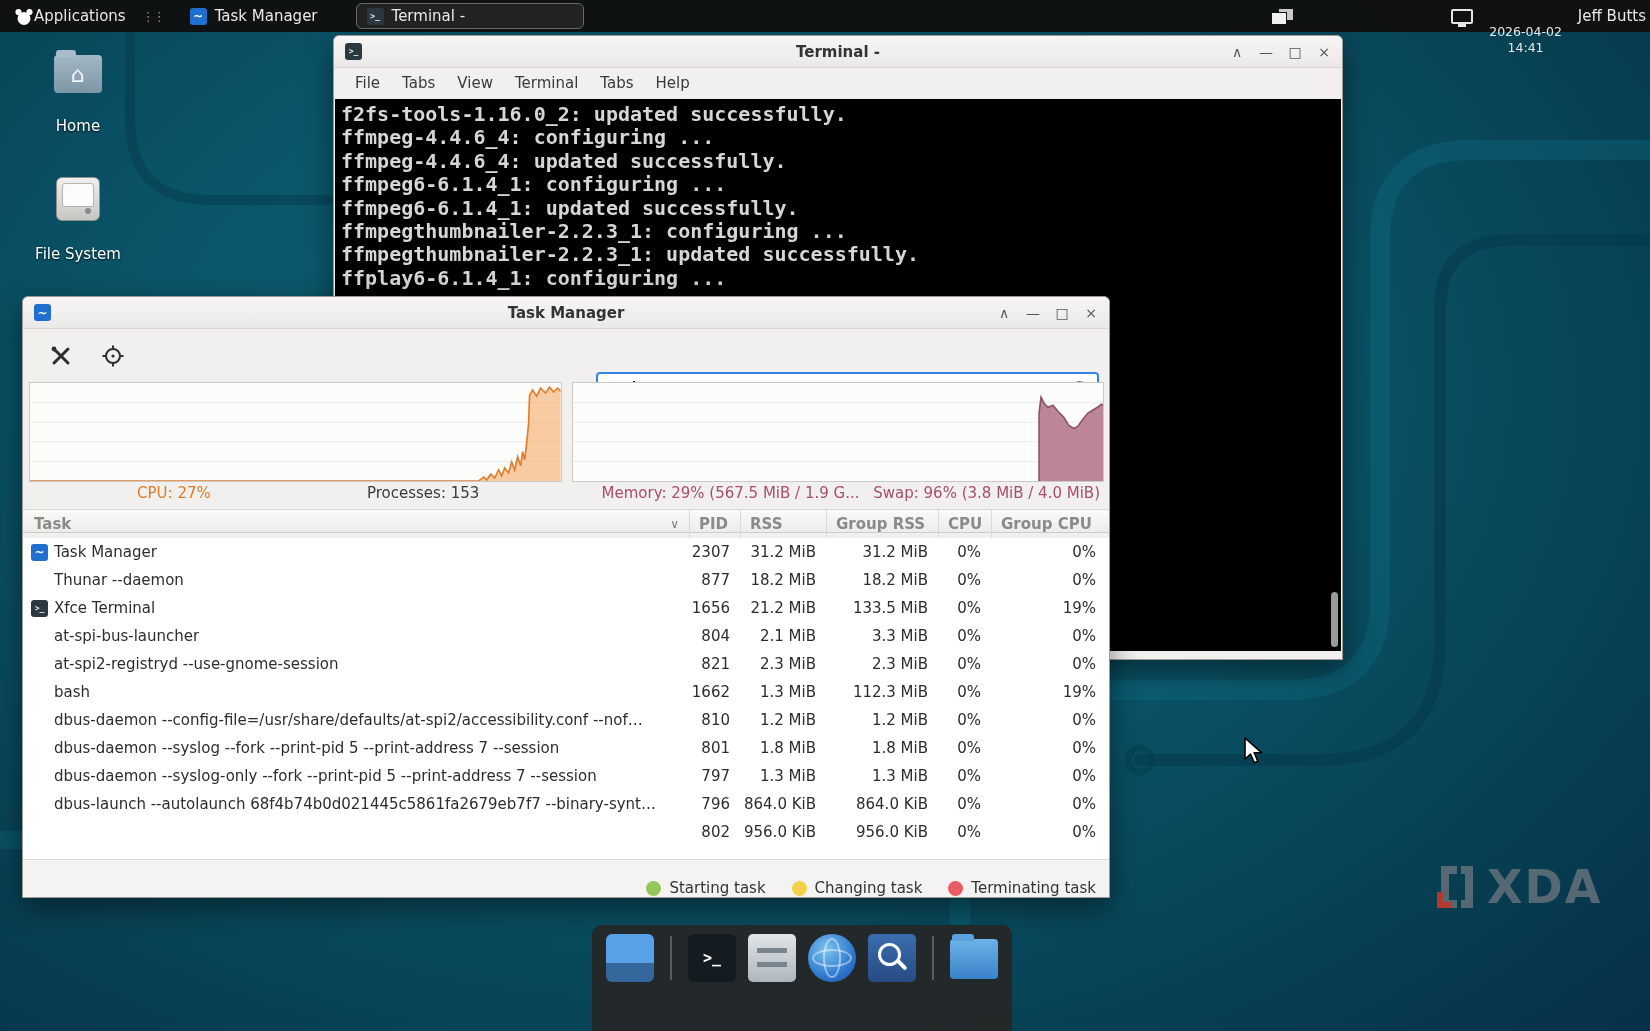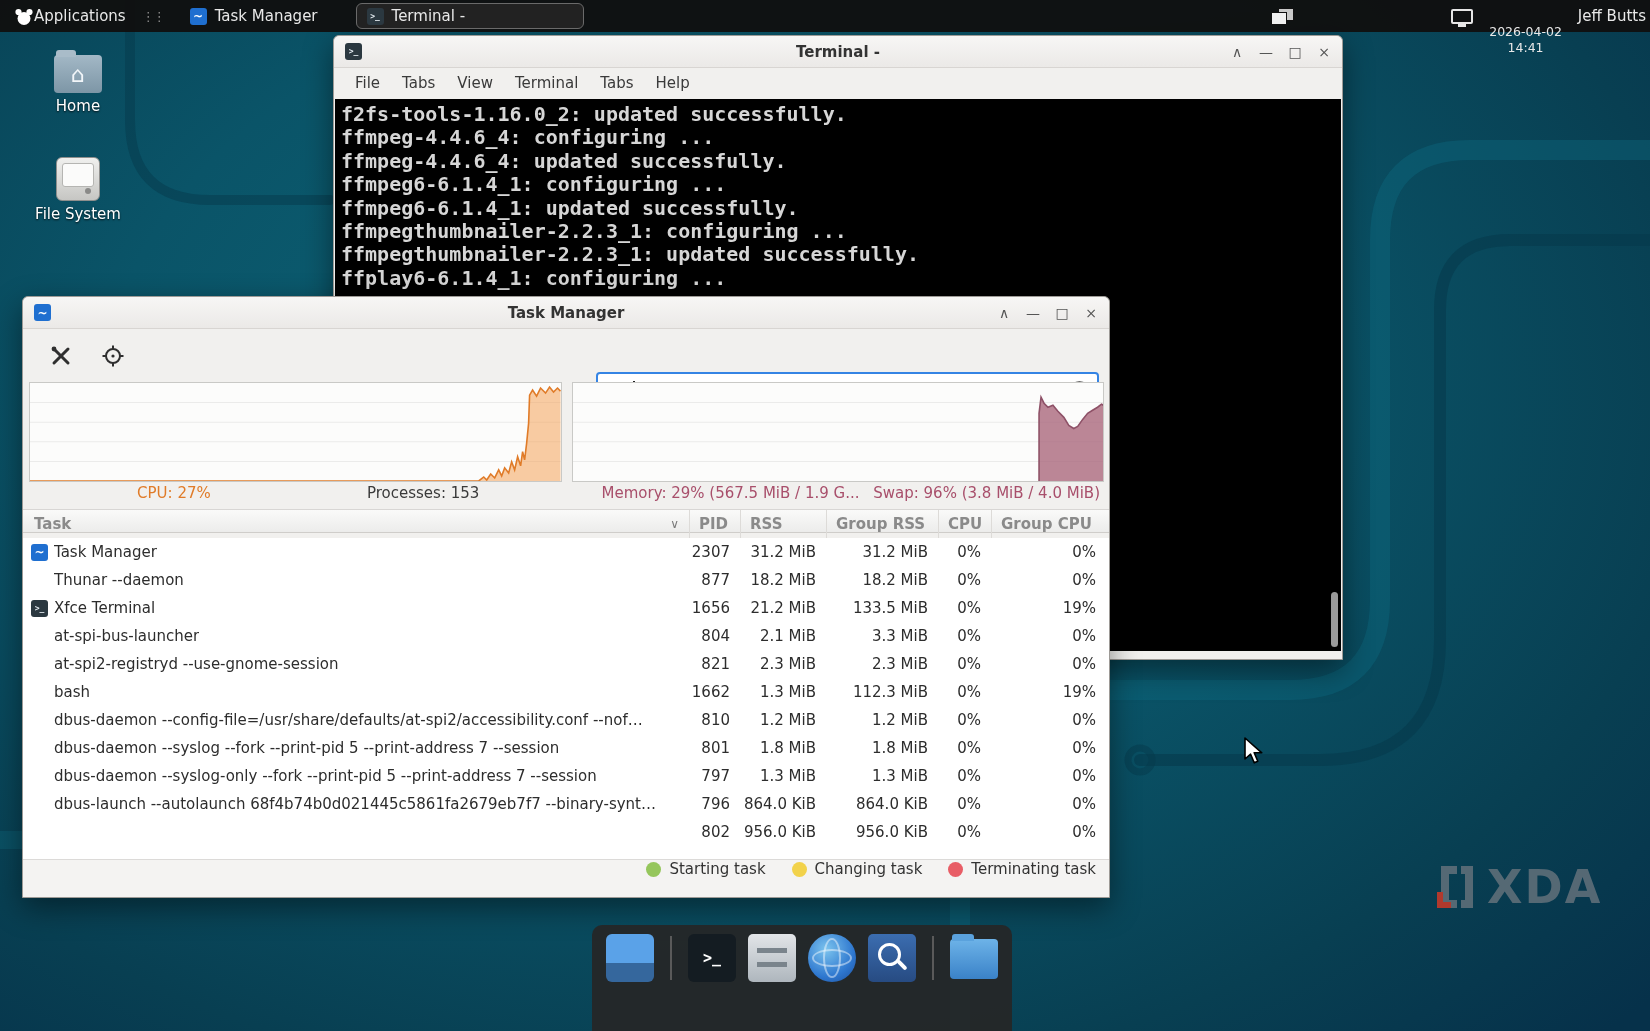--- a/index.html
+++ b/index.html
@@ -30,21 +30,21 @@
   .user { font-size:15px; white-space:nowrap; }
 
   .mini-ic { display:inline-flex; align-items:center; justify-content:center; width:17px; height:17px; border-radius:3px; font-weight:bold; flex:0 0 auto; }
   .mini-ic.ic-tm { background:#1f6fd0; color:#fff; font-size:12px; }
   .mini-ic.ic-tm::before { content:"~"; }
   .mini-ic.ic-term { background:#2b3840; color:#e6edf2; font-size:8px; font-family:"DejaVu Sans Mono",monospace; }
   .mini-ic.ic-term::before { content:">_"; }
 
   
   .desk-icons { position:absolute; left:28px; top:55px; z-index:2; display:flex; flex-direction:column; gap:42px; }
-  .desk-icon { width:100px; display:flex; flex-direction:column; align-items:center; gap:4px; }
+  .desk-icon { width:100px; display:flex; flex-direction:column; align-items:center; gap:24px; }
   .di-label { color:#fff; font-size:15px; text-shadow:0 1px 2px rgba(0,0,0,.85); }
   .di-img { position:relative; display:block; }
   .di-img.ic-home { width:48px; height:38px; border-radius:4px; background:linear-gradient(#a3b8c6,#7d96a6); }
   .di-img.ic-home::before { content:""; position:absolute; top:-5px; left:2px; width:20px; height:7px; border-radius:3px 3px 0 0; background:#a9bcc9; }
   .di-img.ic-home::after { content:"⌂"; position:absolute; inset:0; display:flex; align-items:center; justify-content:center; color:#f2f6f9; font-size:22px; }
   .di-img.ic-drive { width:44px; height:44px; border-radius:6px; background:linear-gradient(#f0f0ee,#c6c6c3); border:1px solid #8f8f8d; }
   .di-img.ic-drive::before { content:""; position:absolute; left:5px; right:5px; top:5px; height:22px; border-radius:3px; background:#fbfbfa; border:1px solid #b5b5b2; }
   .di-img.ic-drive::after { content:""; position:absolute; right:8px; bottom:6px; width:6px; height:6px; border-radius:50%; background:#8a8a88; }
 
   
@@ -92,21 +92,21 @@
 
   .tm-rows { position:absolute; left:0; right:0; top:241px; bottom:38px; background:#fff; overflow:hidden; }
   .tm-row { height:28px; font-size:15px; color:#2d2d2d; }
   .tm-row .cell { overflow:hidden; white-space:nowrap; }
   .tm-row .task { display:flex; align-items:center; padding-left:8px; gap:6px; }
   .tm-row .task .task-text { overflow:hidden; text-overflow:ellipsis; white-space:nowrap; }
   .tm-row .num { text-align:right; padding-right:10px; }
   .tm-row .num:last-child { padding-right:13px; }
   .row-ic { width:17px; height:17px; }
 
-  .tm-footer { position:absolute; left:0; right:0; bottom:0; height:38px; background:#f4f3f2; border-top:1px solid #dcdad8; display:flex; align-items:flex-start; justify-content:flex-end; gap:26px; padding-right:13px; font-size:15px; color:#333; }
+  .tm-footer { position:absolute; left:0; right:0; bottom:0; height:38px; background:#f4f3f2; border-top:1px solid #dcdad8; display:flex; align-items:flex-end; justify-content:flex-end; gap:26px; padding-right:13px; font-size:15px; color:#333; }
   .legend-item { display:flex; align-items:center; gap:8px; }
   .legend-dot { width:15px; height:15px; border-radius:50%; display:inline-block; }
 
   
   .dock { position:absolute; left:592px; top:925px; height:120px; z-index:30; background:rgba(38,38,38,.92); border-radius:10px 10px 0 0;
           display:flex; align-items:flex-start; gap:12px; padding:9px 14px; }
   .dock-item { position:relative; width:48px; height:48px; flex:0 0 auto; }
   .dock-item.dock-sep { width:2px; height:44px; background:#5a5a5a; margin:2px 4px 0; }
   .dock-item.ic-desktop { border-radius:6px; background:linear-gradient(180deg,#5aa2e8 0 60%, #35679d 60%); }
   .dock-item.ic-terminal { border-radius:6px; background:#141c22; }

